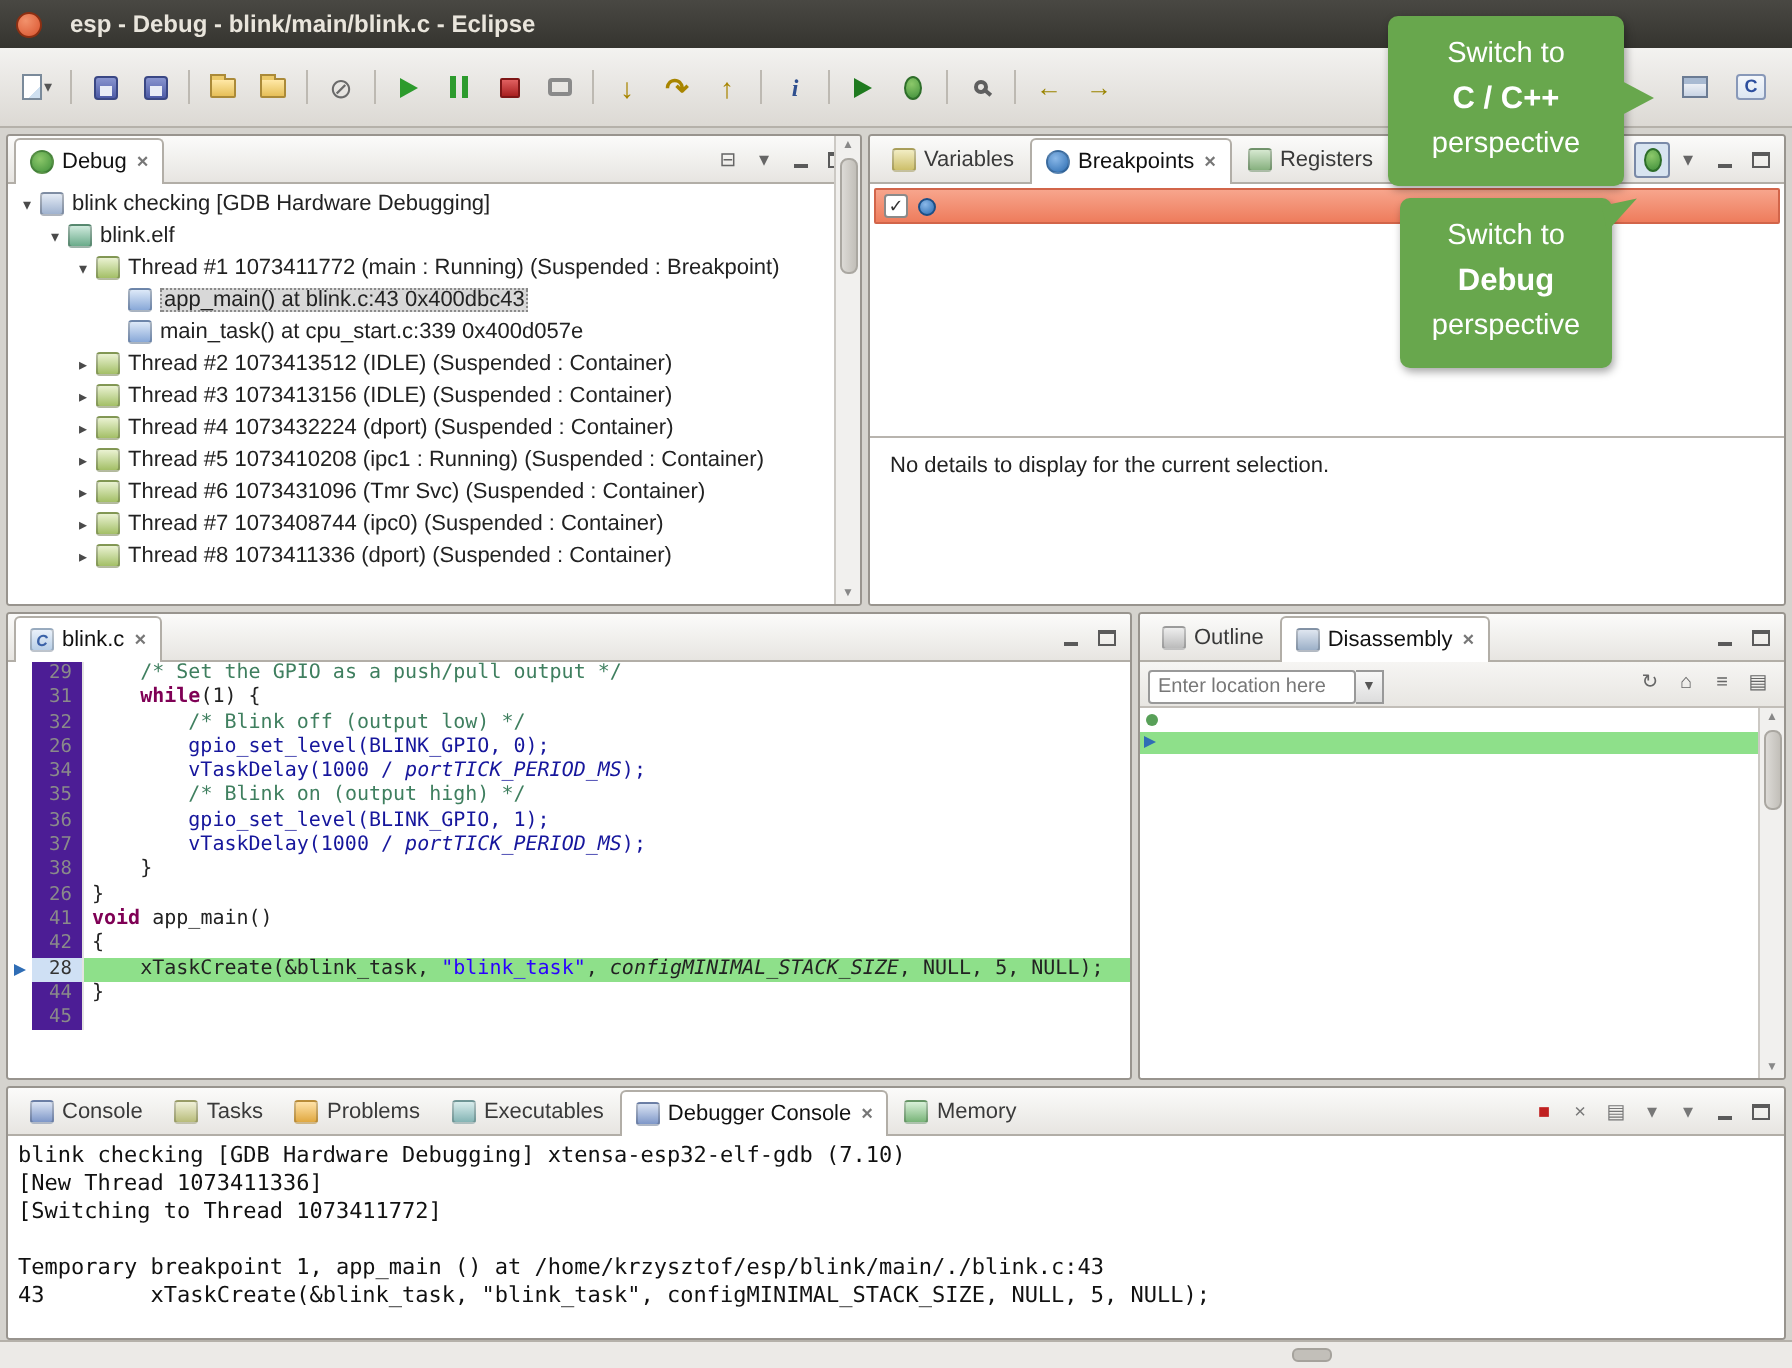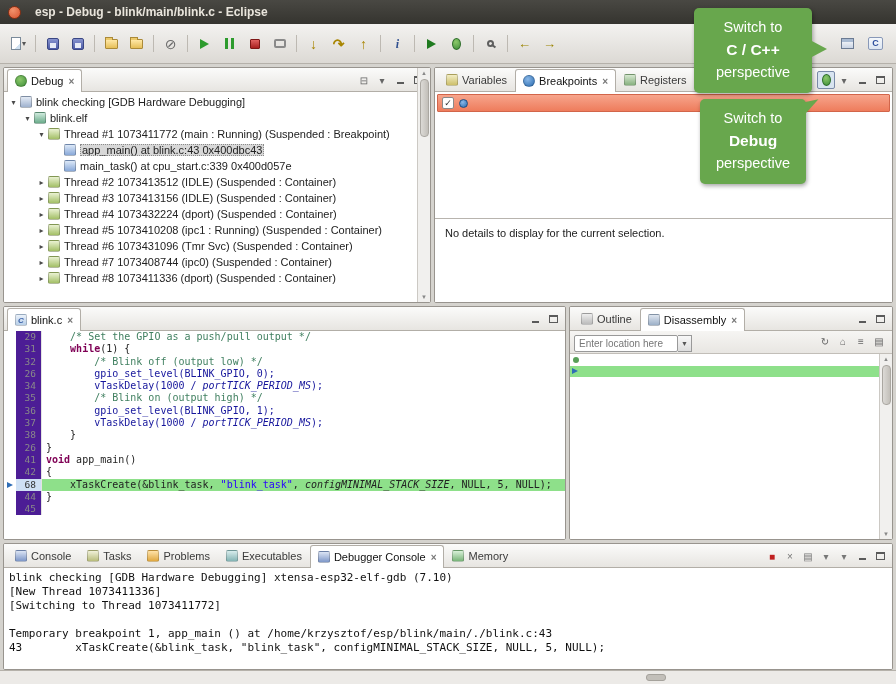--- a/index.html
+++ b/index.html
@@ -587,21 +587,21 @@
             </div>
 
             <div class="code-line">
               <span class="lmark"></span>
               <span class="lnum">42</span>
               <span class="ltext"><span>{</span></span>
             </div>
 
             <div class="code-line hl">
               <span class="lmark"></span>
-              <span class="lnum">68</span>
+              <span class="lnum">28</span>
               <span class="ltext"><span>    xTaskCreate(&amp;blink_task, </span><span class=" str">"blink_task"</span><span>, </span><span class=" macro">configMINIMAL_STACK_SIZE</span><span>, NULL, 5, NULL);</span></span>
             </div>
 
             <div class="code-line">
               <span class="lmark"></span>
               <span class="lnum">44</span>
               <span class="ltext"><span>}</span></span>
             </div>
 
             <div class="code-line">

